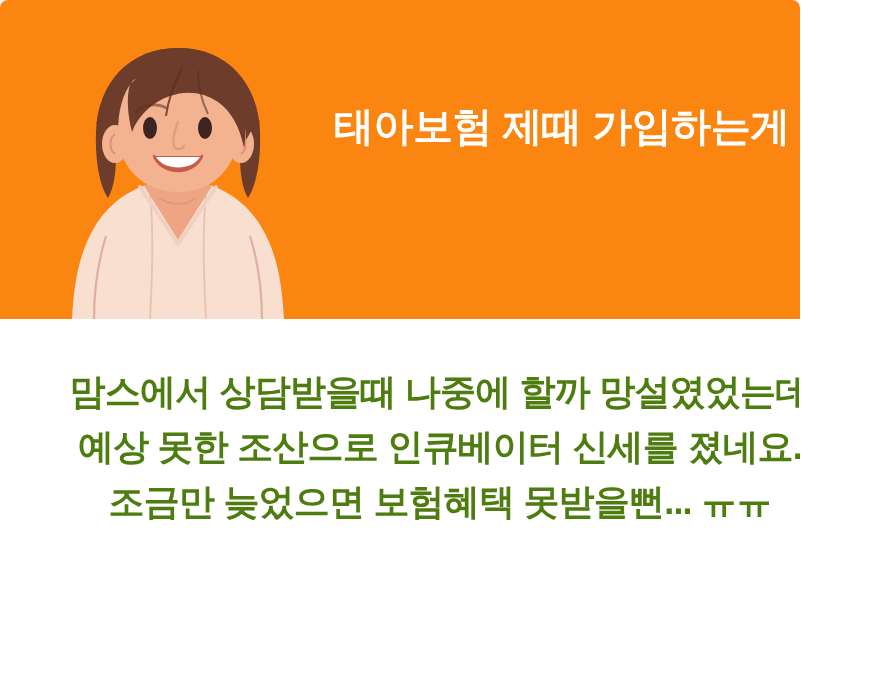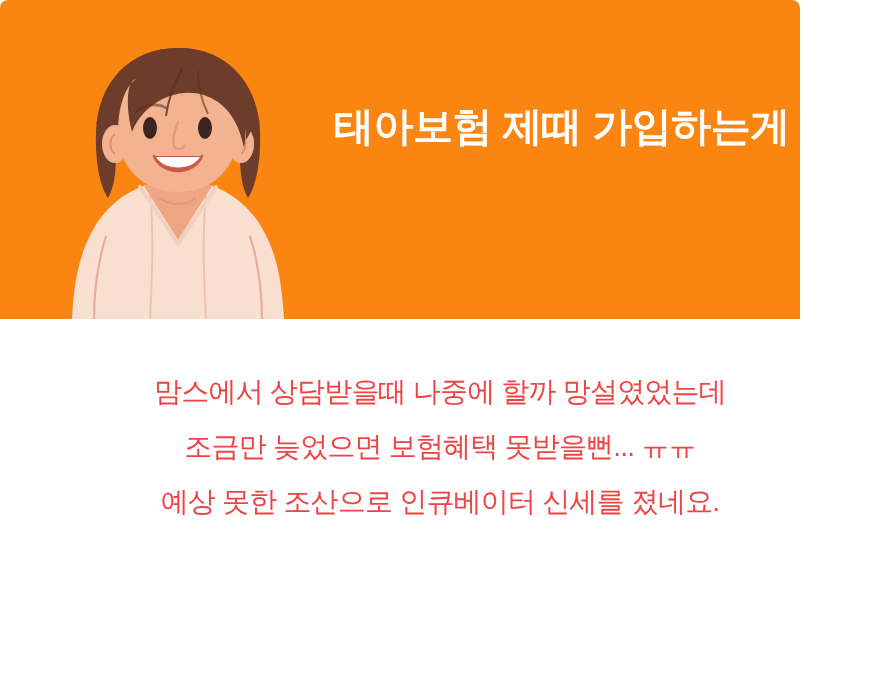--- a/index.html
+++ b/index.html
@@ -66,23 +66,23 @@
 
   
   #testimonial-body {
     position: absolute;
     left: 0;
     top: 364px;
     width: 880px;
     text-align: center;
   }
   .body-line {
-    color: #ef4444;
-    font-size: 28px;
-    font-weight: normal;
+    color: #4d7c0f;
+    font-size: 36px;
+    font-weight: bold;
     line-height: 55px;
     letter-spacing: -0.8px;
     white-space: nowrap;
   }
 </style>
 </head>
 <body>
 
 <div id="testimonial-card">
 
@@ -170,17 +170,17 @@
     </div>
 
     <div id="headline">
       <div class="headline-line">태아보험 제때 가입하는게</div>
     </div>
 
   </div>
 
   <div id="testimonial-body">
     <div class="body-line">맘스에서 상담받을때 나중에 할까 망설였었는데</div>
+    <div class="body-line">예상 못한 조산으로 인큐베이터 신세를 졌네요.</div>
     <div class="body-line">조금만 늦었으면 보험혜택 못받을뻔... ㅠㅠ</div>
-    <div class="body-line">예상 못한 조산으로 인큐베이터 신세를 졌네요.</div>
   </div>
 
 </div>
 
 </body></html>

